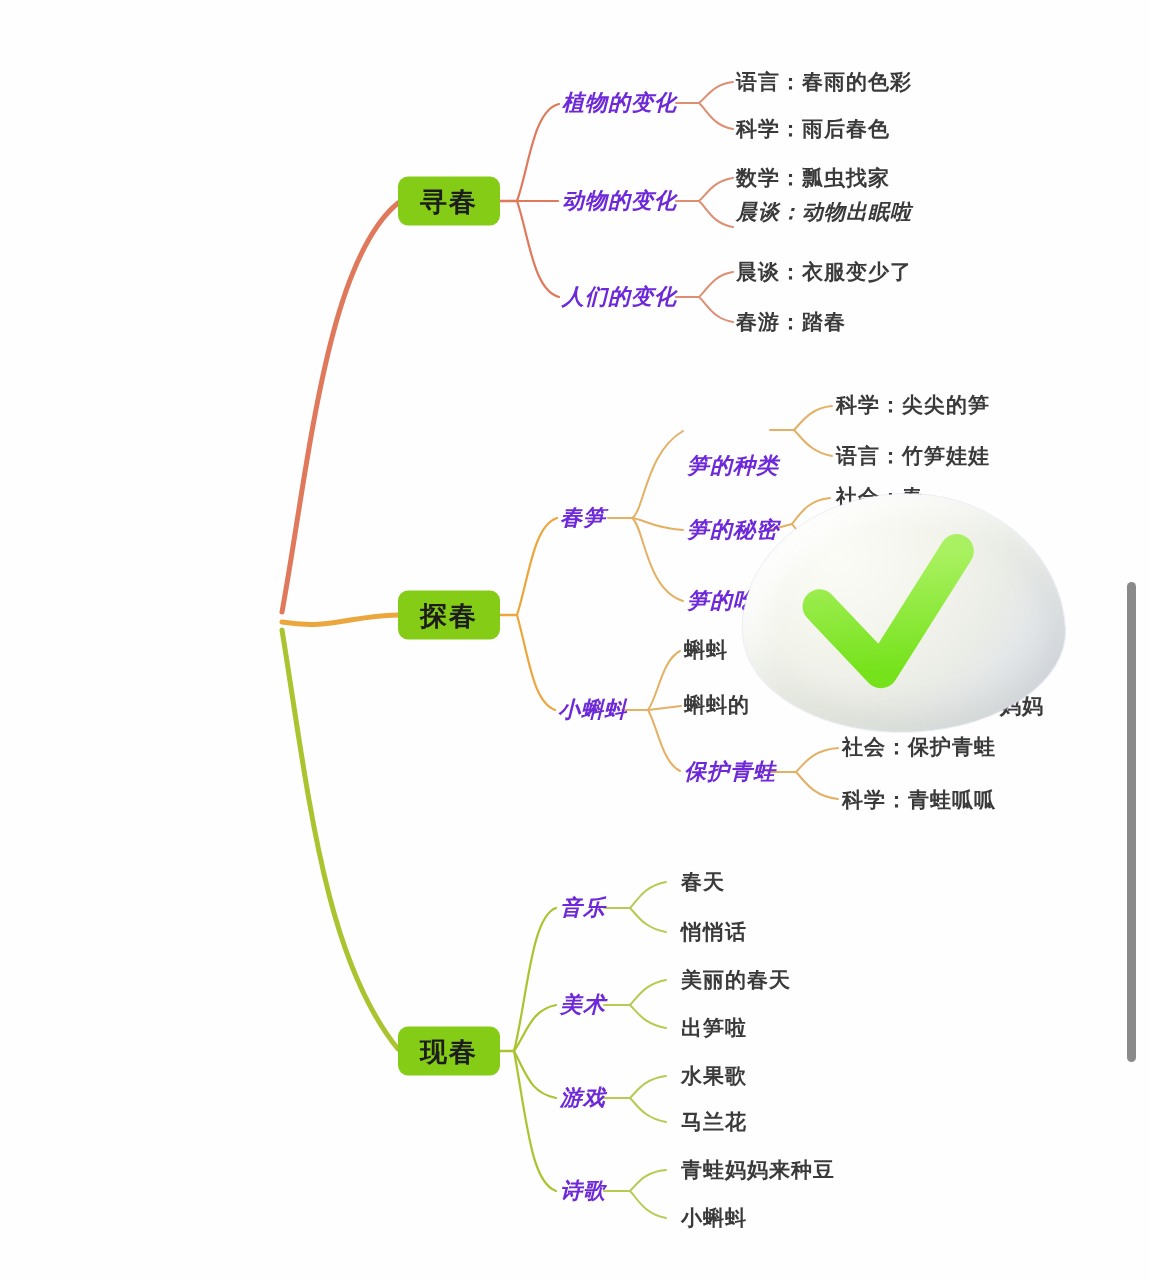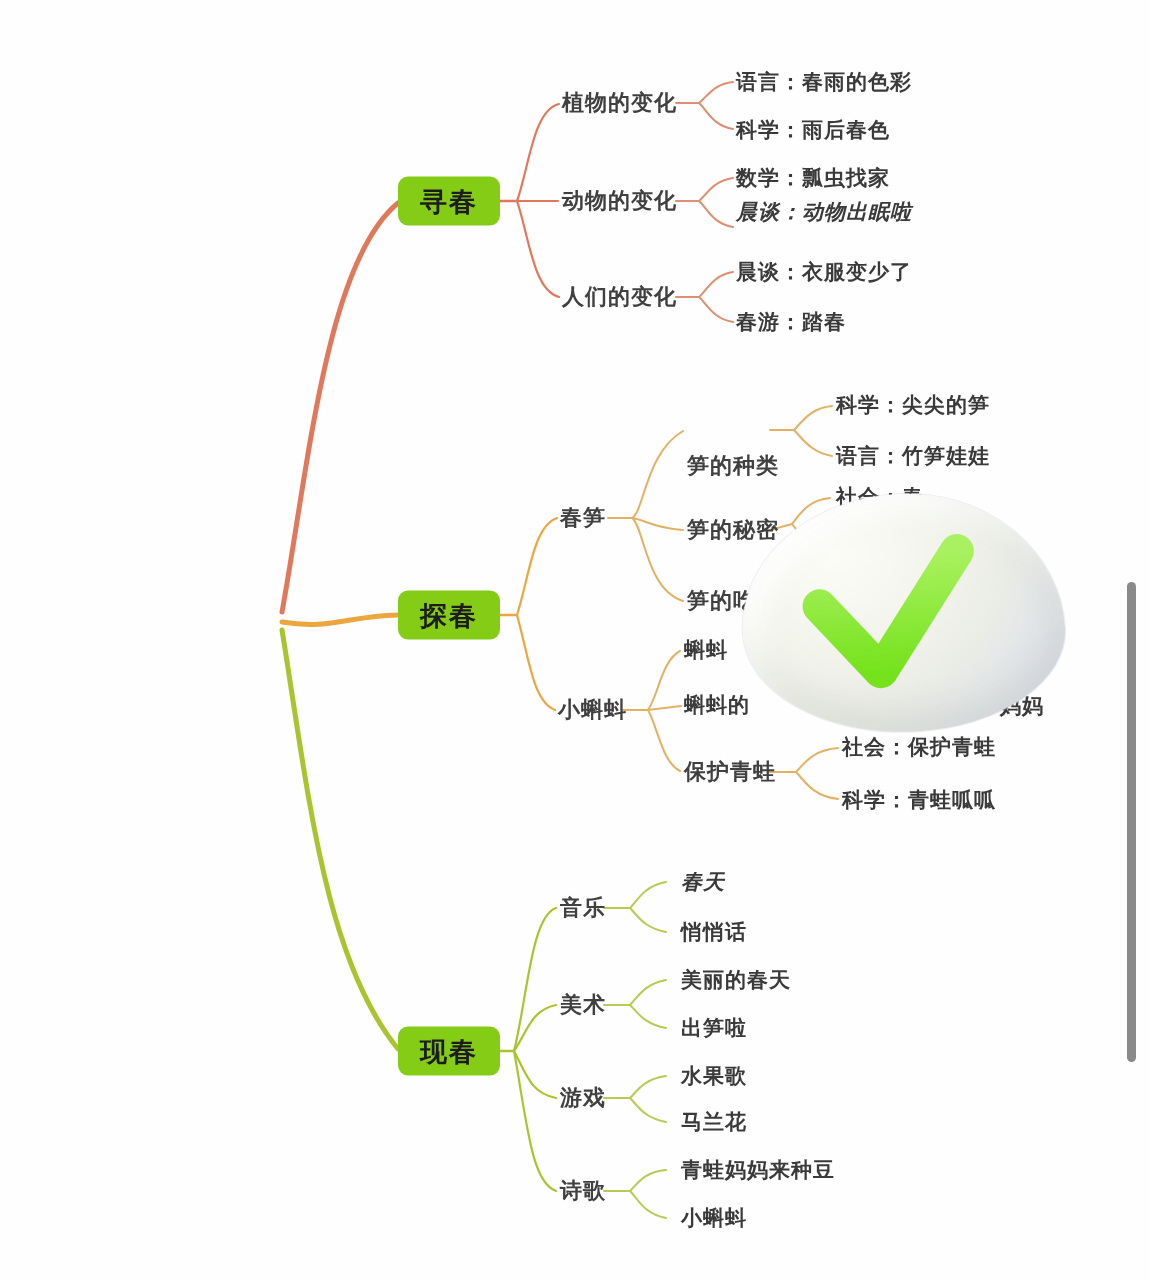--- a/index.html
+++ b/index.html
@@ -5,21 +5,21 @@
   html,body{margin:0;padding:0;background:#ffffff;}
   .canvas{
     position:relative;width:1150px;height:1280px;overflow:hidden;background:#fefefe;
     font-family:"DejaVu Sans","Liberation Sans",sans-serif;
   }
   .links{position:absolute;left:0;top:0;}
   .label{
     position:absolute;transform:translateY(-50%);white-space:nowrap;
     font-size:21px;font-weight:600;color:#3a3a3a;letter-spacing:1px;line-height:1;
   }
-  .mid{font-size:22px;color:#404040;}
+  .mid{font-size:22px;color:#6d28d9;font-style:italic;}
   .boxnode{
     position:absolute;transform:translateY(-50%);background:#84cc16;border-radius:10px;
     padding:11px 22px;font-size:27px;font-weight:700;color:#1c1c1c;letter-spacing:2px;
     line-height:1;white-space:nowrap;
   }
   .rootnode{
     position:absolute;transform:translateY(-50%);background:#b6c33c;border-radius:14px;
     padding:17px 28px;font-size:41px;font-weight:700;color:#141414;letter-spacing:3px;
     line-height:1;white-space:nowrap;
   }
@@ -114,21 +114,21 @@
       <path d="M 630 1191 C 638 1199, 644 1214, 666 1218"></path>
     </g>
   </svg>
 
   <div class="boxnode" style="left:398px;top:201px;">寻春</div>
   <div class="boxnode" style="left:398px;top:615px;">探春</div>
   <div class="boxnode" style="left:398px;top:1051px;">现春</div>
 
   <div class="label mid" style="left:562px;top:103px;">植物的变化</div>
   <div class="label" style="left:736px;top:82px;">语言：春雨的色彩</div>
-  <div class="label" style="left:736px;top:130px;">科学：雨后春色</div>
+  <div class="label" style="left:736px;top:130px;font-family:Liberation Mono, monospace;">科学：雨后春色</div>
   <div class="label mid" style="left:562px;top:201px;">动物的变化</div>
   <div class="label" style="left:736px;top:178px;">数学：瓢虫找家</div>
   <div class="label" style="left:736px;top:212px;font-style:italic;">晨谈：动物出眠啦</div>
   <div class="label mid" style="left:562px;top:297px;">人们的变化</div>
   <div class="label" style="left:736px;top:272px;">晨谈：衣服变少了</div>
   <div class="label" style="left:736px;top:322px;">春游：踏春</div>
 
   <div class="label mid" style="left:560px;top:518px;">春笋</div>
   <div class="label mid" style="left:687px;top:430px;margin-top:36px;">笋的种类</div>
   <div class="label" style="left:836px;top:405px;">科学：尖尖的笋</div>
@@ -138,21 +138,21 @@
   <div class="label mid" style="left:687px;top:601px;">笋的吃法</div>
   <div class="label mid" style="left:558px;top:710px;">小蝌蚪</div>
   <div class="label" style="left:684px;top:650px;">蝌蚪</div>
   <div class="label" style="left:684px;top:705px;">蝌蚪的</div>
   <div class="label" style="left:1000px;top:706px;">妈妈</div>
   <div class="label mid" style="left:684px;top:772px;">保护青蛙</div>
   <div class="label" style="left:842px;top:747px;">社会：保护青蛙</div>
   <div class="label" style="left:842px;top:800px;">科学：青蛙呱呱</div>
 
   <div class="label mid" style="left:560px;top:908px;">音乐</div>
-  <div class="label" style="left:681px;top:882px;font-style:italic;">春天</div>
+  <div class="label" style="left:681px;top:882px;">春天</div>
   <div class="label" style="left:681px;top:932px;">悄悄话</div>
   <div class="label mid" style="left:560px;top:1005px;">美术</div>
   <div class="label" style="left:681px;top:980px;text-align:center;">美丽的春天</div>
   <div class="label" style="left:681px;top:1028px;">出笋啦</div>
   <div class="label mid" style="left:560px;top:1098px;">游戏</div>
   <div class="label" style="left:681px;top:1076px;">水果歌</div>
   <div class="label" style="left:681px;top:1122px;">马兰花</div>
   <div class="label mid" style="left:560px;top:1191px;">诗歌</div>
   <div class="label" style="left:681px;top:1170px;">青蛙妈妈来种豆</div>
   <div class="label" style="left:681px;top:1218px;">小蝌蚪</div>

